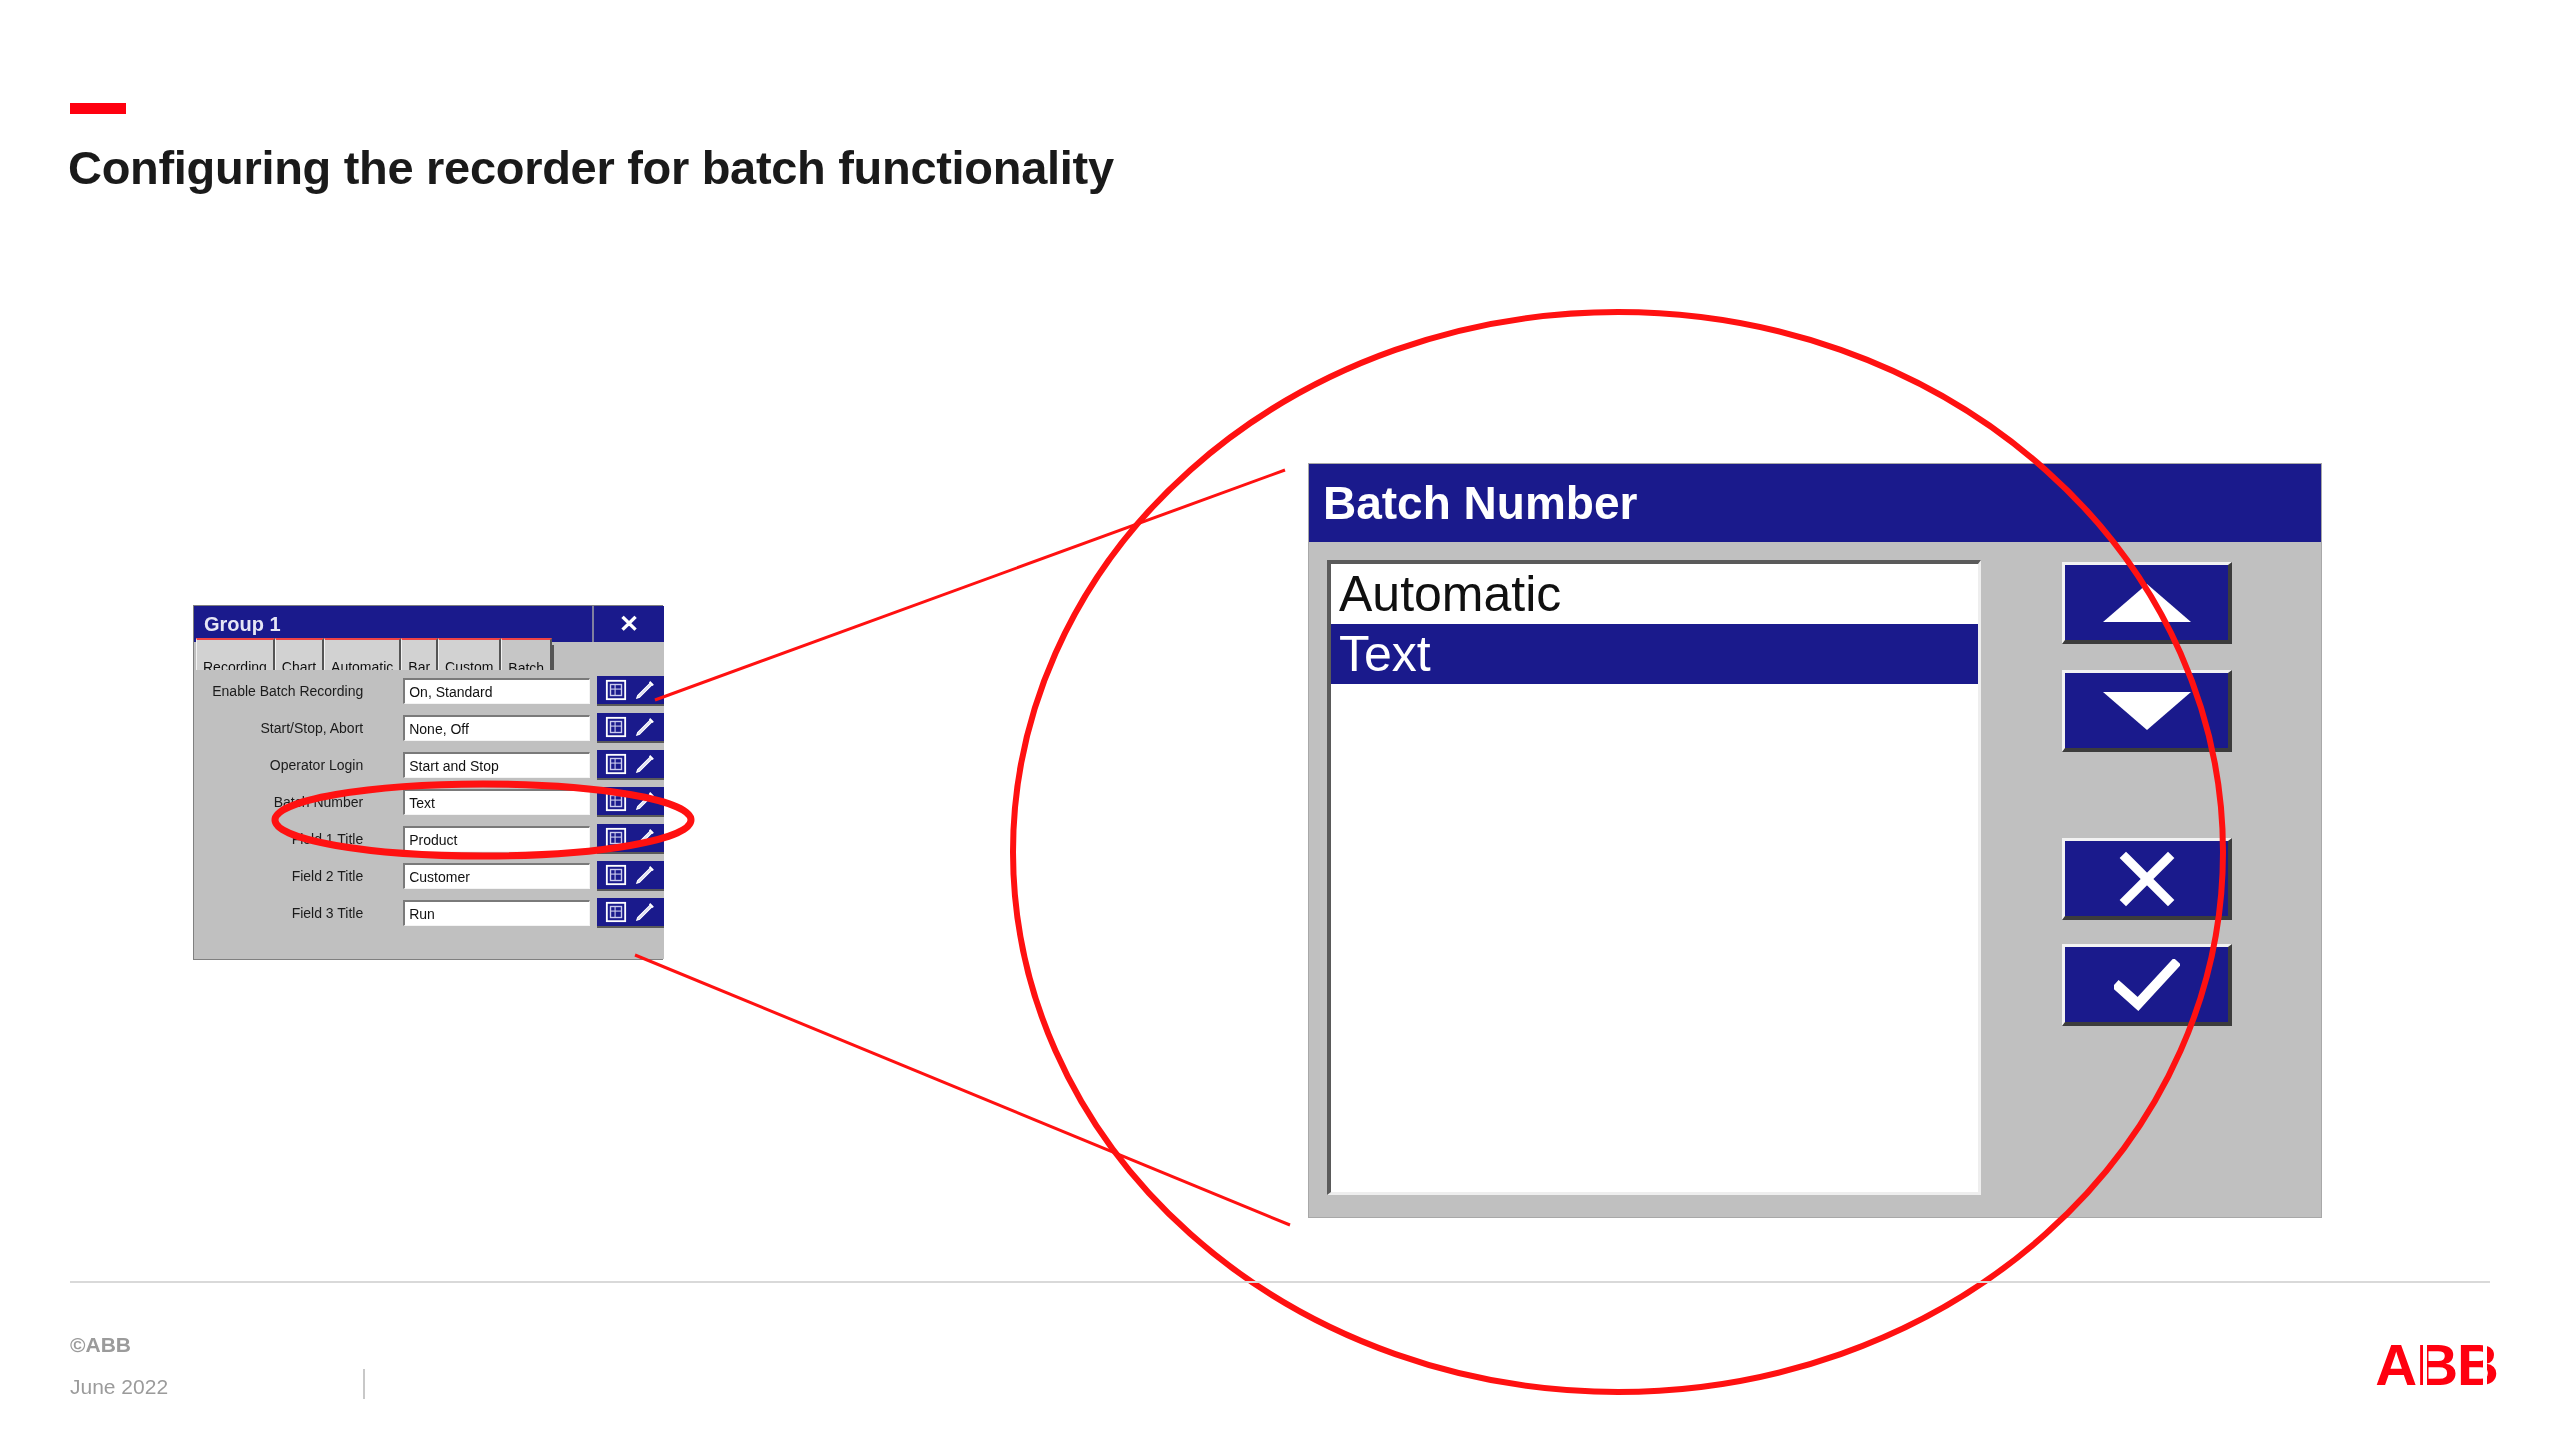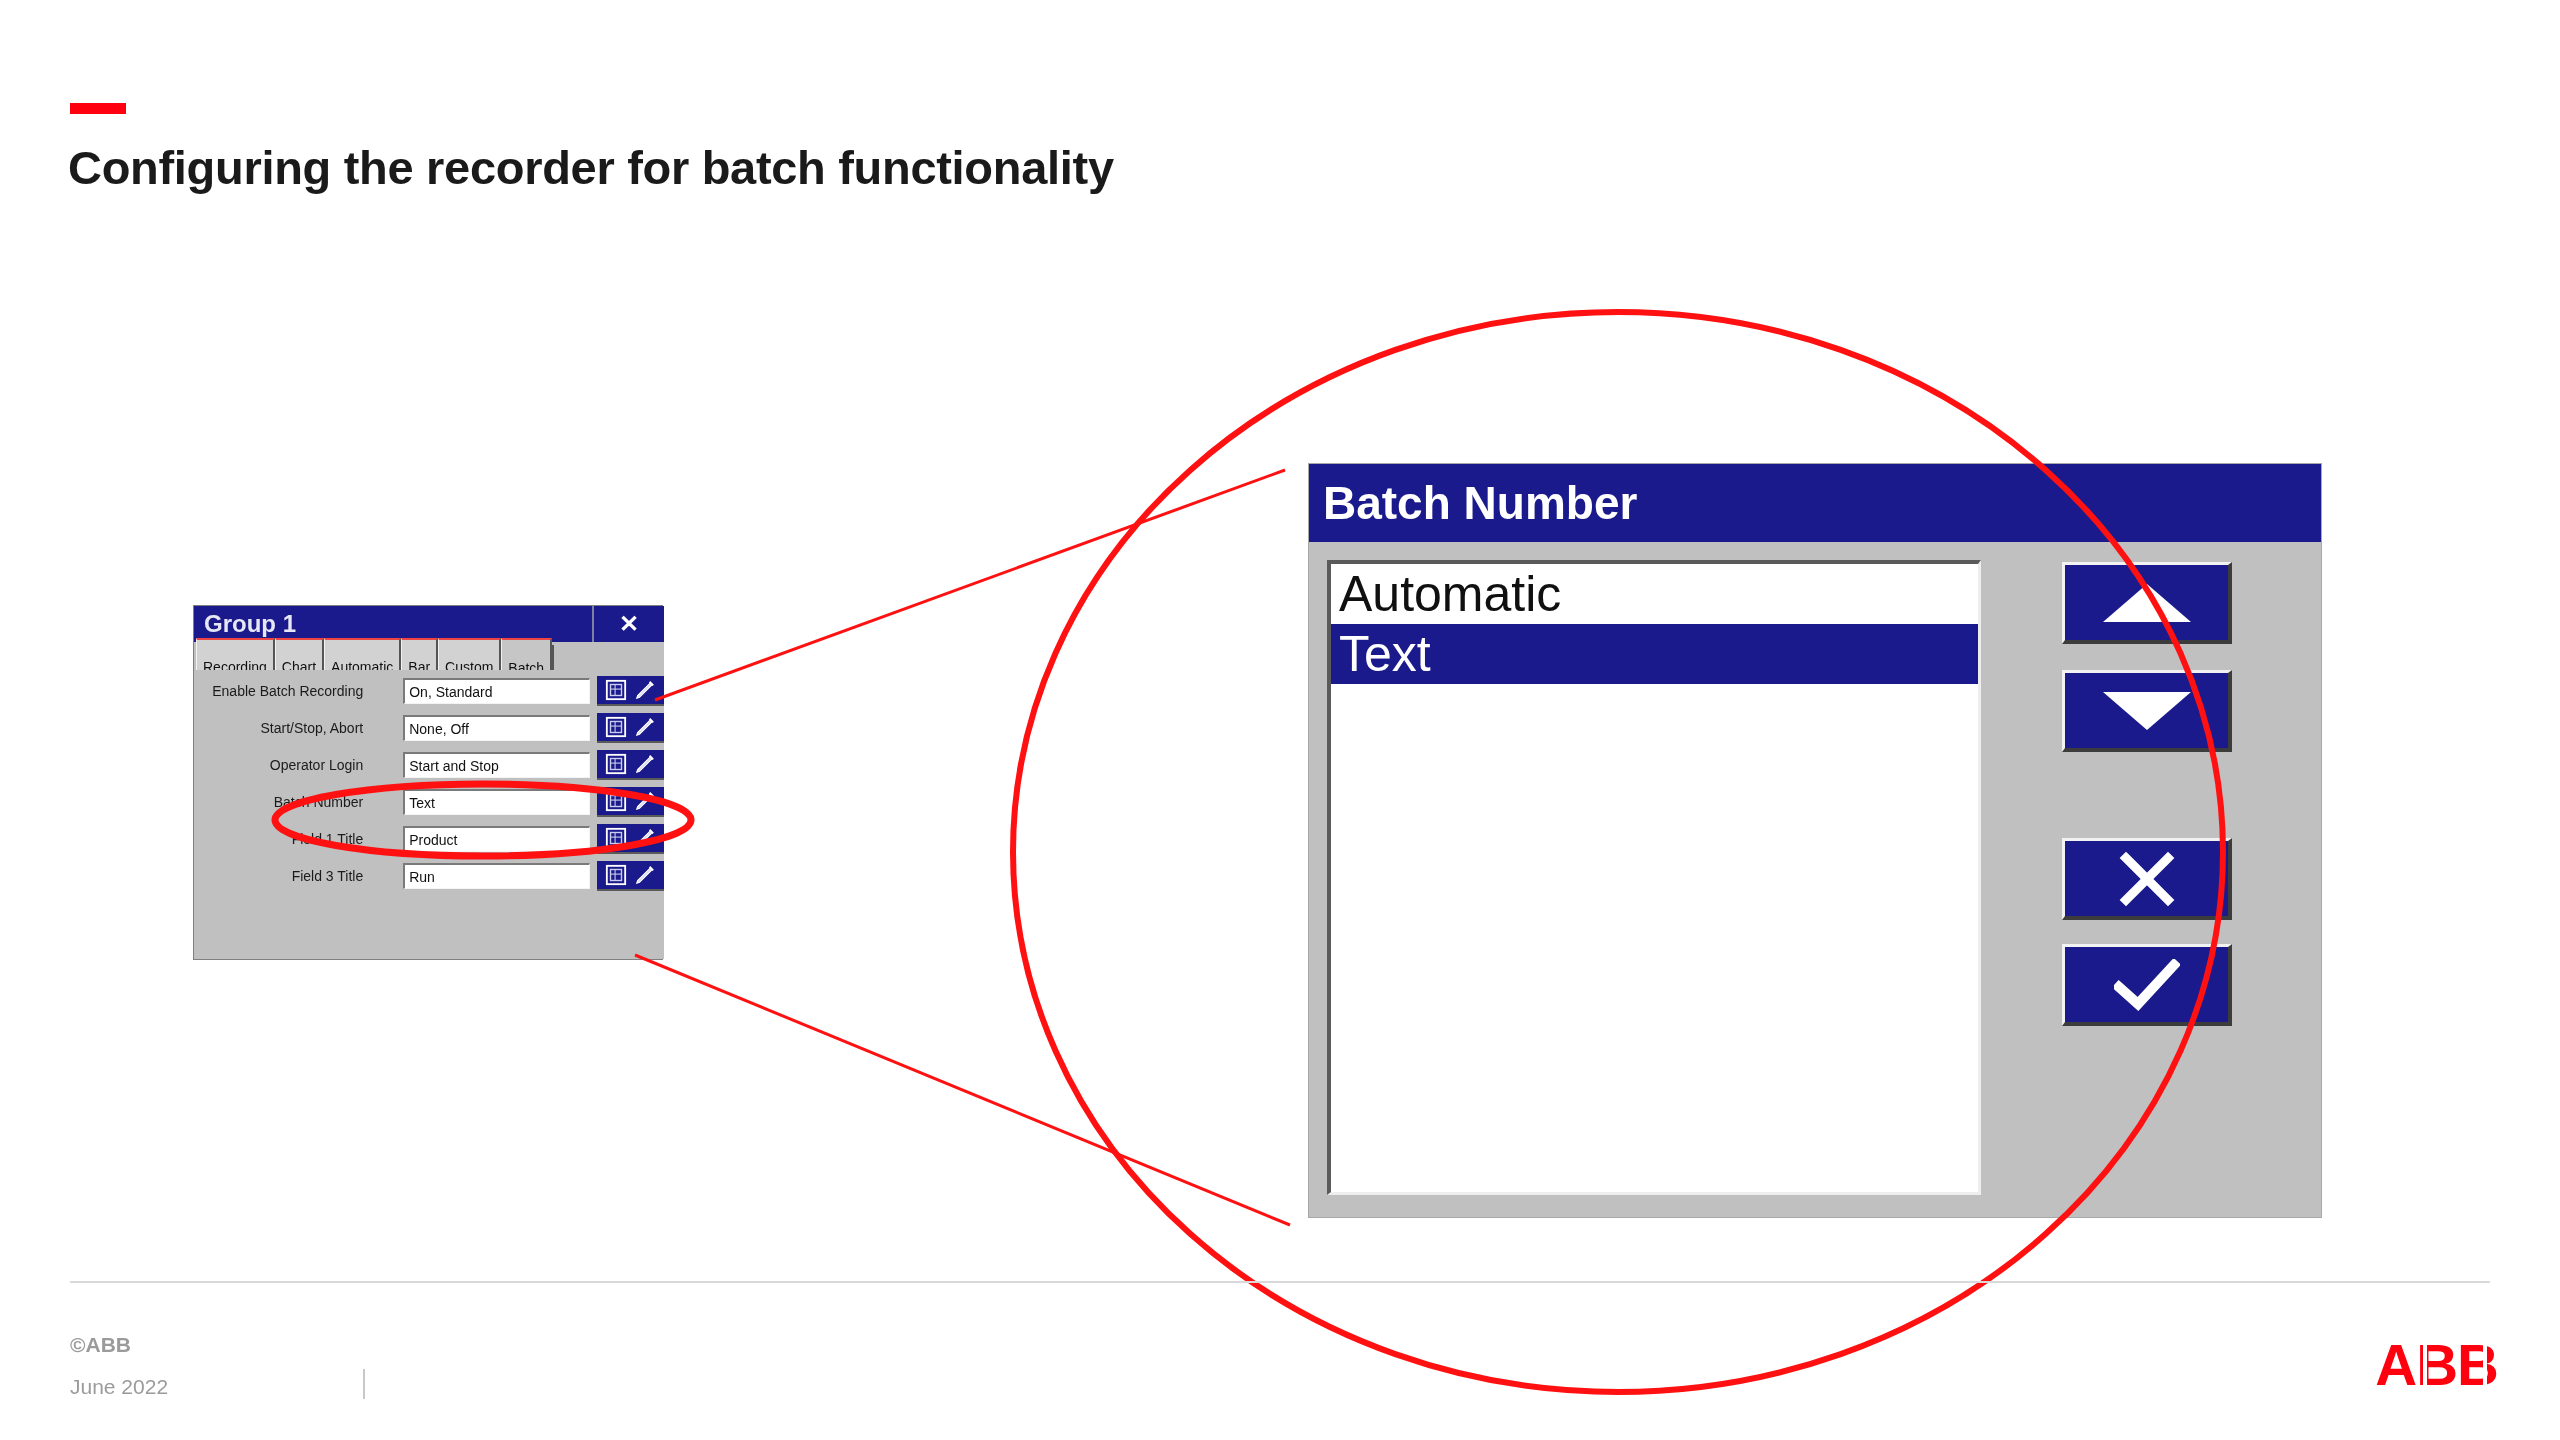--- a/index.html
+++ b/index.html
@@ -103,21 +103,21 @@
     left: 0; top: 0;
     width: 470px;
     height: 36px;
     display: flex;
     align-items: center;
   }
   #recorder-title-text {
     flex: 1;
     background: #1a1a8c;
     color: #e6e6f5;
-    font-size: 24px;
+    font-size: 20px;
     font-weight: bold;
     height: 36px;
     line-height: 36px;
     padding-left: 10px;
     box-sizing: border-box;
     white-space: nowrap;
     overflow: hidden;
   }
   #recorder-close-btn {
     width: 72px;
@@ -444,20 +444,40 @@
           </span>
         <span>
             <svg class="rec-ico" viewBox="0 0 24 24">
               <path d="M3 21 L6 20 L20 6 L18 4 L4 18 Z" fill="#dcdcf0" stroke="#ffffff" stroke-width="1.2"></path>
               <path d="M17 3 L21 7" stroke="#ffffff" stroke-width="2"></path>
             </svg>
           </span>
       </div>
     </div>
 
+    <div class="rec-row">
+      <div class="rec-row-label">Field 2 Title</div>
+      <div class="rec-row-value">Customer</div>
+      <div class="rec-row-actions">
+        <span>
+            <svg class="rec-ico" viewBox="0 0 24 24">
+              <rect x="2" y="2" width="20" height="20" fill="none" stroke="#ffffff" stroke-width="2"></rect>
+              <rect x="6" y="6" width="12" height="12" fill="none" stroke="#ccccee" stroke-width="1.5"></rect>
+              <line x1="6" y1="11" x2="18" y2="11" stroke="#ccccee" stroke-width="1.2"></line>
+              <line x1="11" y1="6" x2="11" y2="18" stroke="#ccccee" stroke-width="1.2"></line>
+            </svg>
+          </span>
+        <span>
+            <svg class="rec-ico" viewBox="0 0 24 24">
+              <path d="M3 21 L6 20 L20 6 L18 4 L4 18 Z" fill="#dcdcf0" stroke="#ffffff" stroke-width="1.2"></path>
+              <path d="M17 3 L21 7" stroke="#ffffff" stroke-width="2"></path>
+            </svg>
+          </span>
+      </div>
+    </div>
 
     <div class="rec-row">
       <div class="rec-row-label">Field 3 Title</div>
       <div class="rec-row-value">Run</div>
       <div class="rec-row-actions">
         <span>
             <svg class="rec-ico" viewBox="0 0 24 24">
               <rect x="2" y="2" width="20" height="20" fill="none" stroke="#ffffff" stroke-width="2"></rect>
               <rect x="6" y="6" width="12" height="12" fill="none" stroke="#ccccee" stroke-width="1.5"></rect>
               <line x1="6" y1="11" x2="18" y2="11" stroke="#ccccee" stroke-width="1.2"></line>

